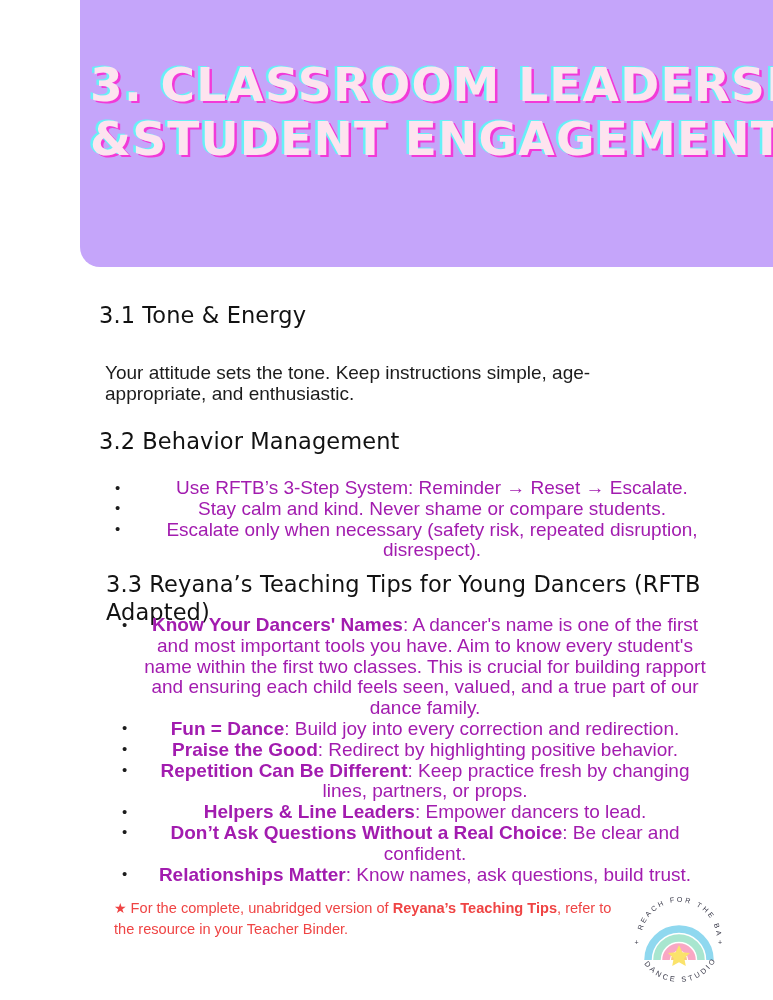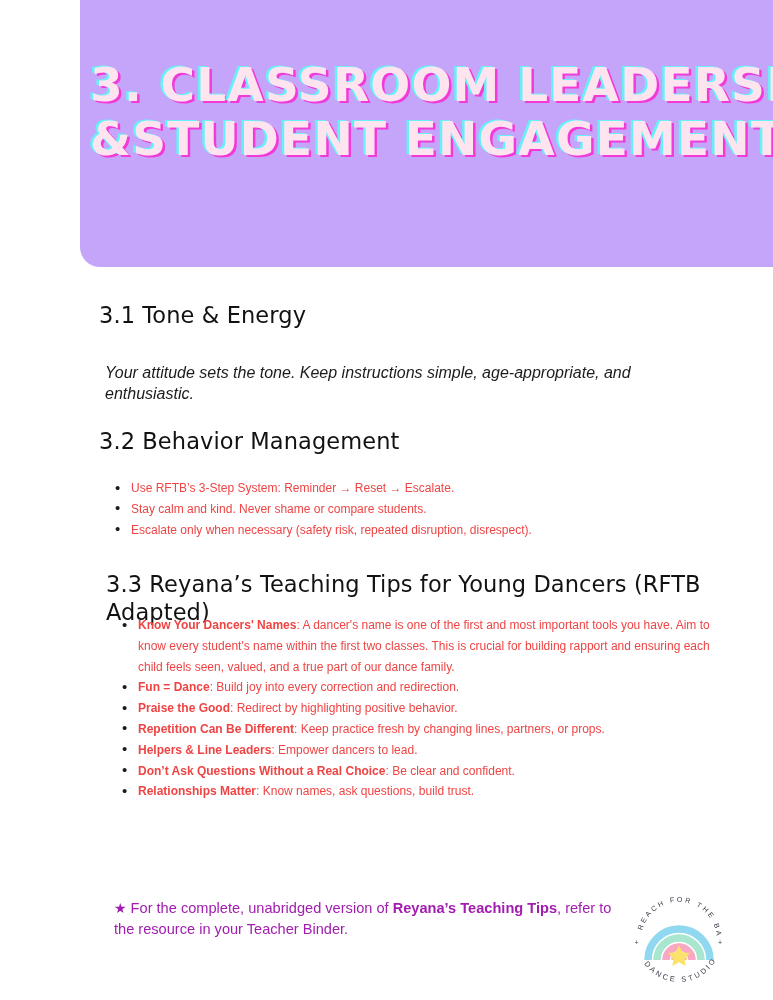--- a/index.html
+++ b/index.html
@@ -65,36 +65,36 @@
   h2.sec-head {
     font-family: "DejaVu Sans", sans-serif;
     font-weight: 400;
     font-size: 22.5px;
     line-height: 28px;
     color: #121212;
     letter-spacing: 0.1px;
   }
 
   p.sec-body {
-    font-size: 16px;
+    font-size: 19px;
     line-height: 20.5px;
     color: #1c1c1c;
-    font-style: italic;
   }
 
   ul.sec-list {
     list-style: none;
   }
   ul.sec-list > li {
     position: relative;
-    font-size: 12px;
+    font-size: 19px;
     line-height: 20.8px;
-    color: #ef4444;
+    color: #a21caf;
     padding-left: 18px;
     margin-bottom: 0px;
+    text-align: center;
   }
   ul.sec-list > li::before {
     content: "\2022";
     position: absolute;
     left: 2px;
     top: -0.5px;
     font-size: 15px;
     color: #1c1c1c;
   }
   ul.sec-list > li b { font-weight: 700; }
@@ -112,21 +112,21 @@
   #sec33-list { position: absolute; left: 120px; top: 348px; width: 592px; }
 
   
   #footer-note {
     position: absolute;
     left: 114px;
     top: 631px;
     width: 498px;
     font-size: 14.6px;
     line-height: 21px;
-    color: #a21caf;
+    color: #ef4444;
   }
   #footer-note b { font-weight: 700; }
   #footer-note .star { font-size: 14px; }
 
   
   #logo {
     position: absolute;
     left: 627px;
     top: 888px;
     width: 104px;

